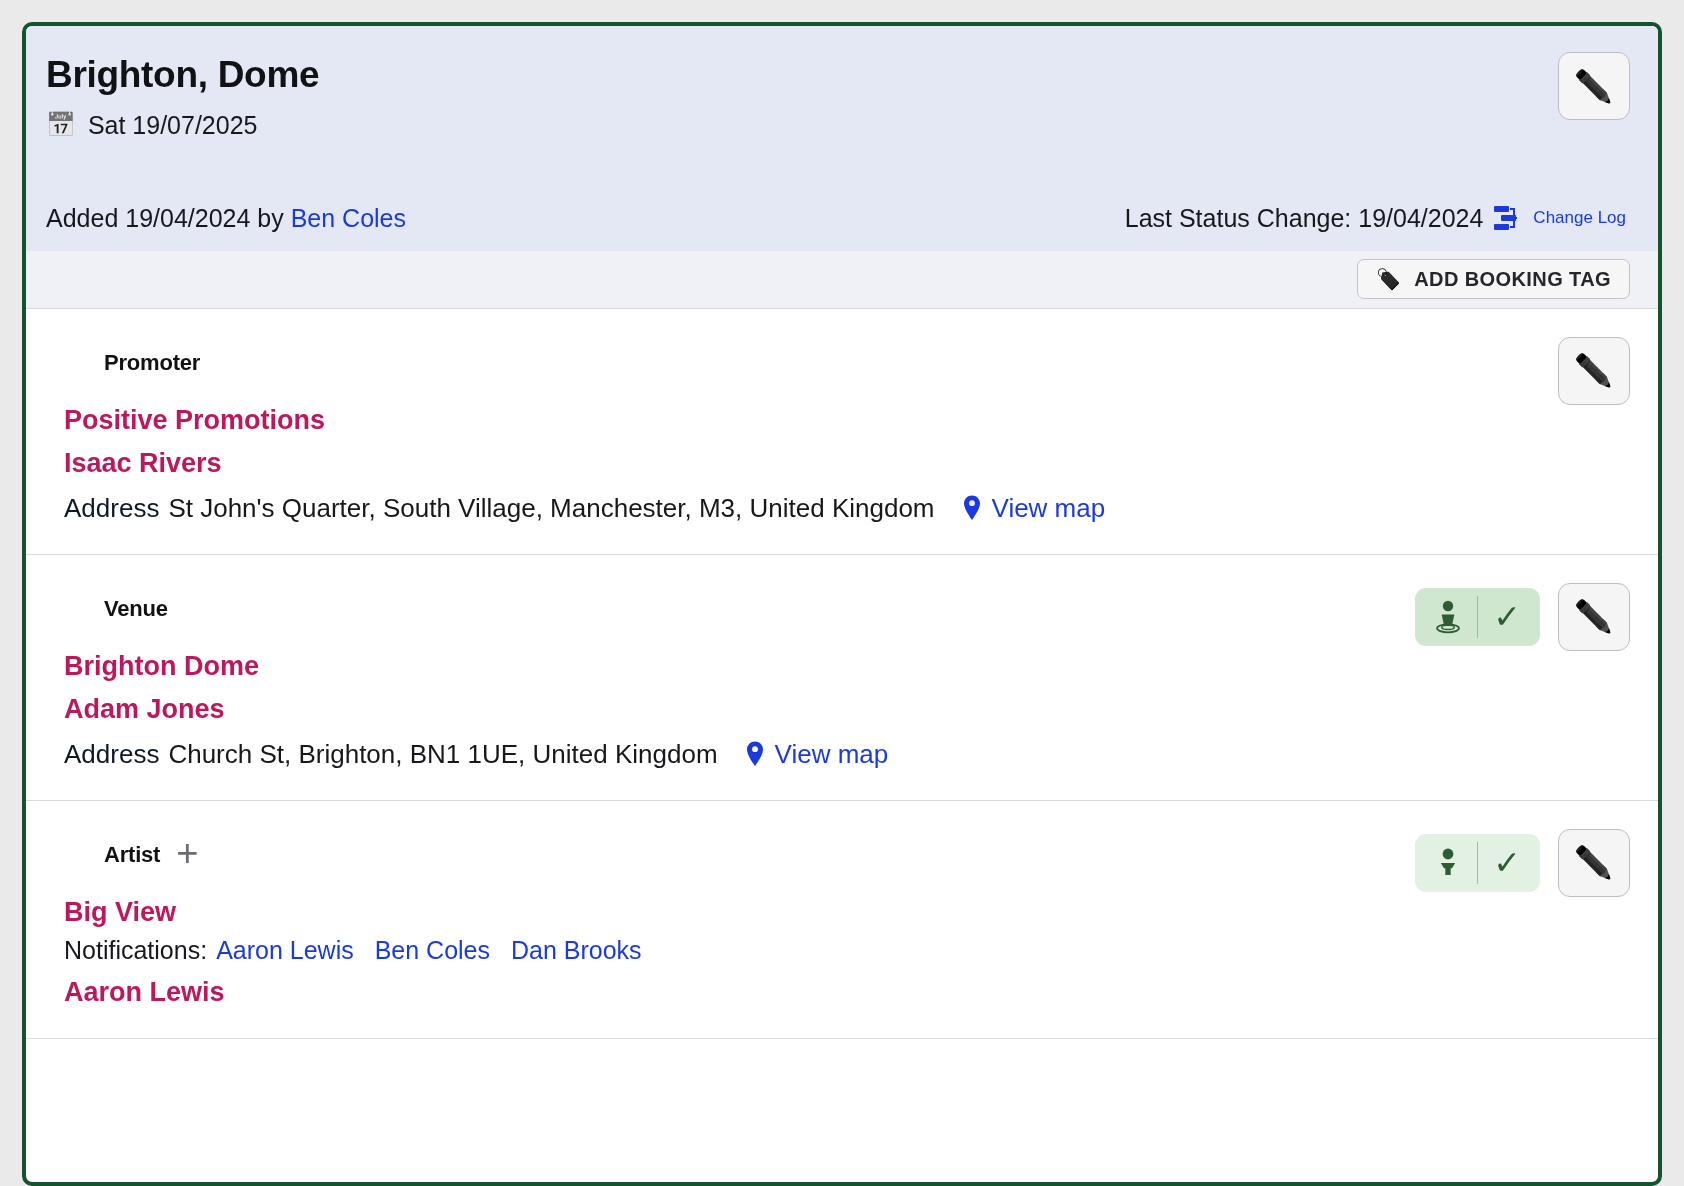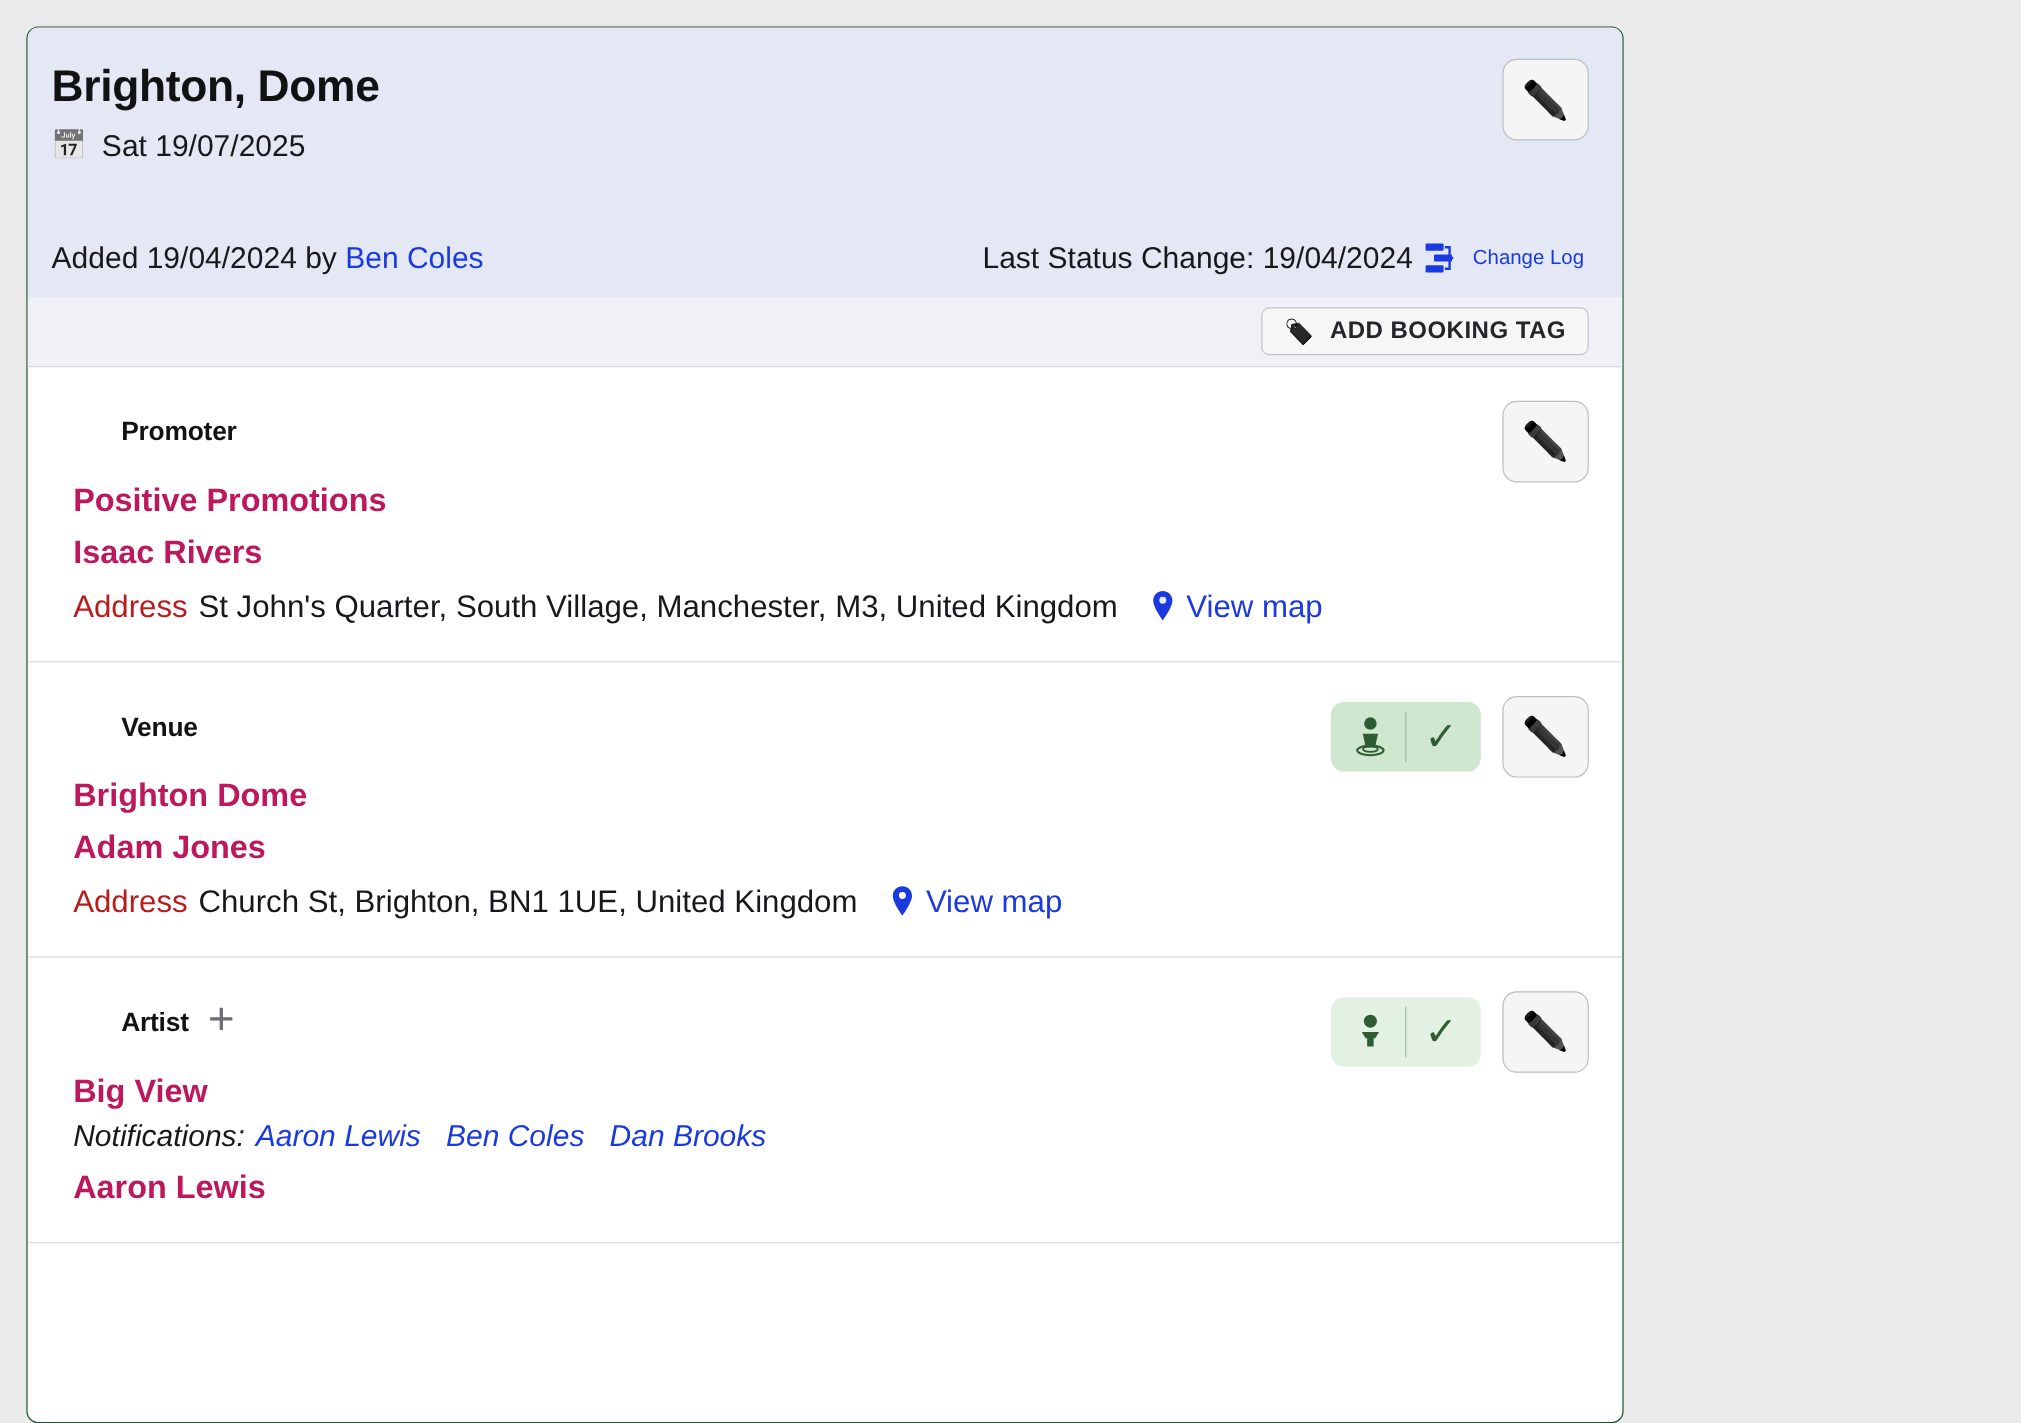--- a/index.html
+++ b/index.html
@@ -7,24 +7,24 @@
     width: 1684px;
     height: 1186px;
     background: #eaeaea;
     font-family: "Liberation Sans", sans-serif;
     -webkit-font-smoothing: antialiased;
   }
   .card {
     position: absolute;
     left: 22px;
     top: 22px;
-    width: 1331px;
+    width: 1640px;
     height: 1164px;
     background: #ffffff;
-    border: 1px solid #14532d;
+    border: 4px solid #14532d;
     border-radius: 10px;
     overflow: hidden;
   }
 
   
   .header {
     background: #e4e7f4;
     padding: 28px 28px 18px 20px;
     position: relative;
   }
@@ -150,38 +150,37 @@
   .row-name.tight { margin-top: 12px; }
   .addr-row {
     display: flex;
     align-items: center;
     flex-wrap: wrap;
     gap: 0;
     margin-top: 14px;
     font-size: 26px;
     color: #17181b;
   }
-  .addr-label { color: #b91c1c; margin-right: 9px; text-align: right; }
+  .addr-label { color: #0f172a; margin-right: 9px; text-align: right; }
   .viewmap {
     display: inline-flex;
     align-items: center;
     gap: 9px;
     margin-left: 26px;
     color: #1a3ae0;
     cursor: pointer;
   }
   .notif-row {
     margin-top: 8px;
     font-size: 25px;
     color: #17181b;
     display: flex;
     align-items: baseline;
     gap: 9px;
     flex-wrap: wrap;
-    font-style: italic;
   }
   .notif-row .link { margin-right: 14px; }
 
   
   .actions {
     position: absolute;
     right: 28px;
     display: flex;
     align-items: center;
     gap: 18px;

